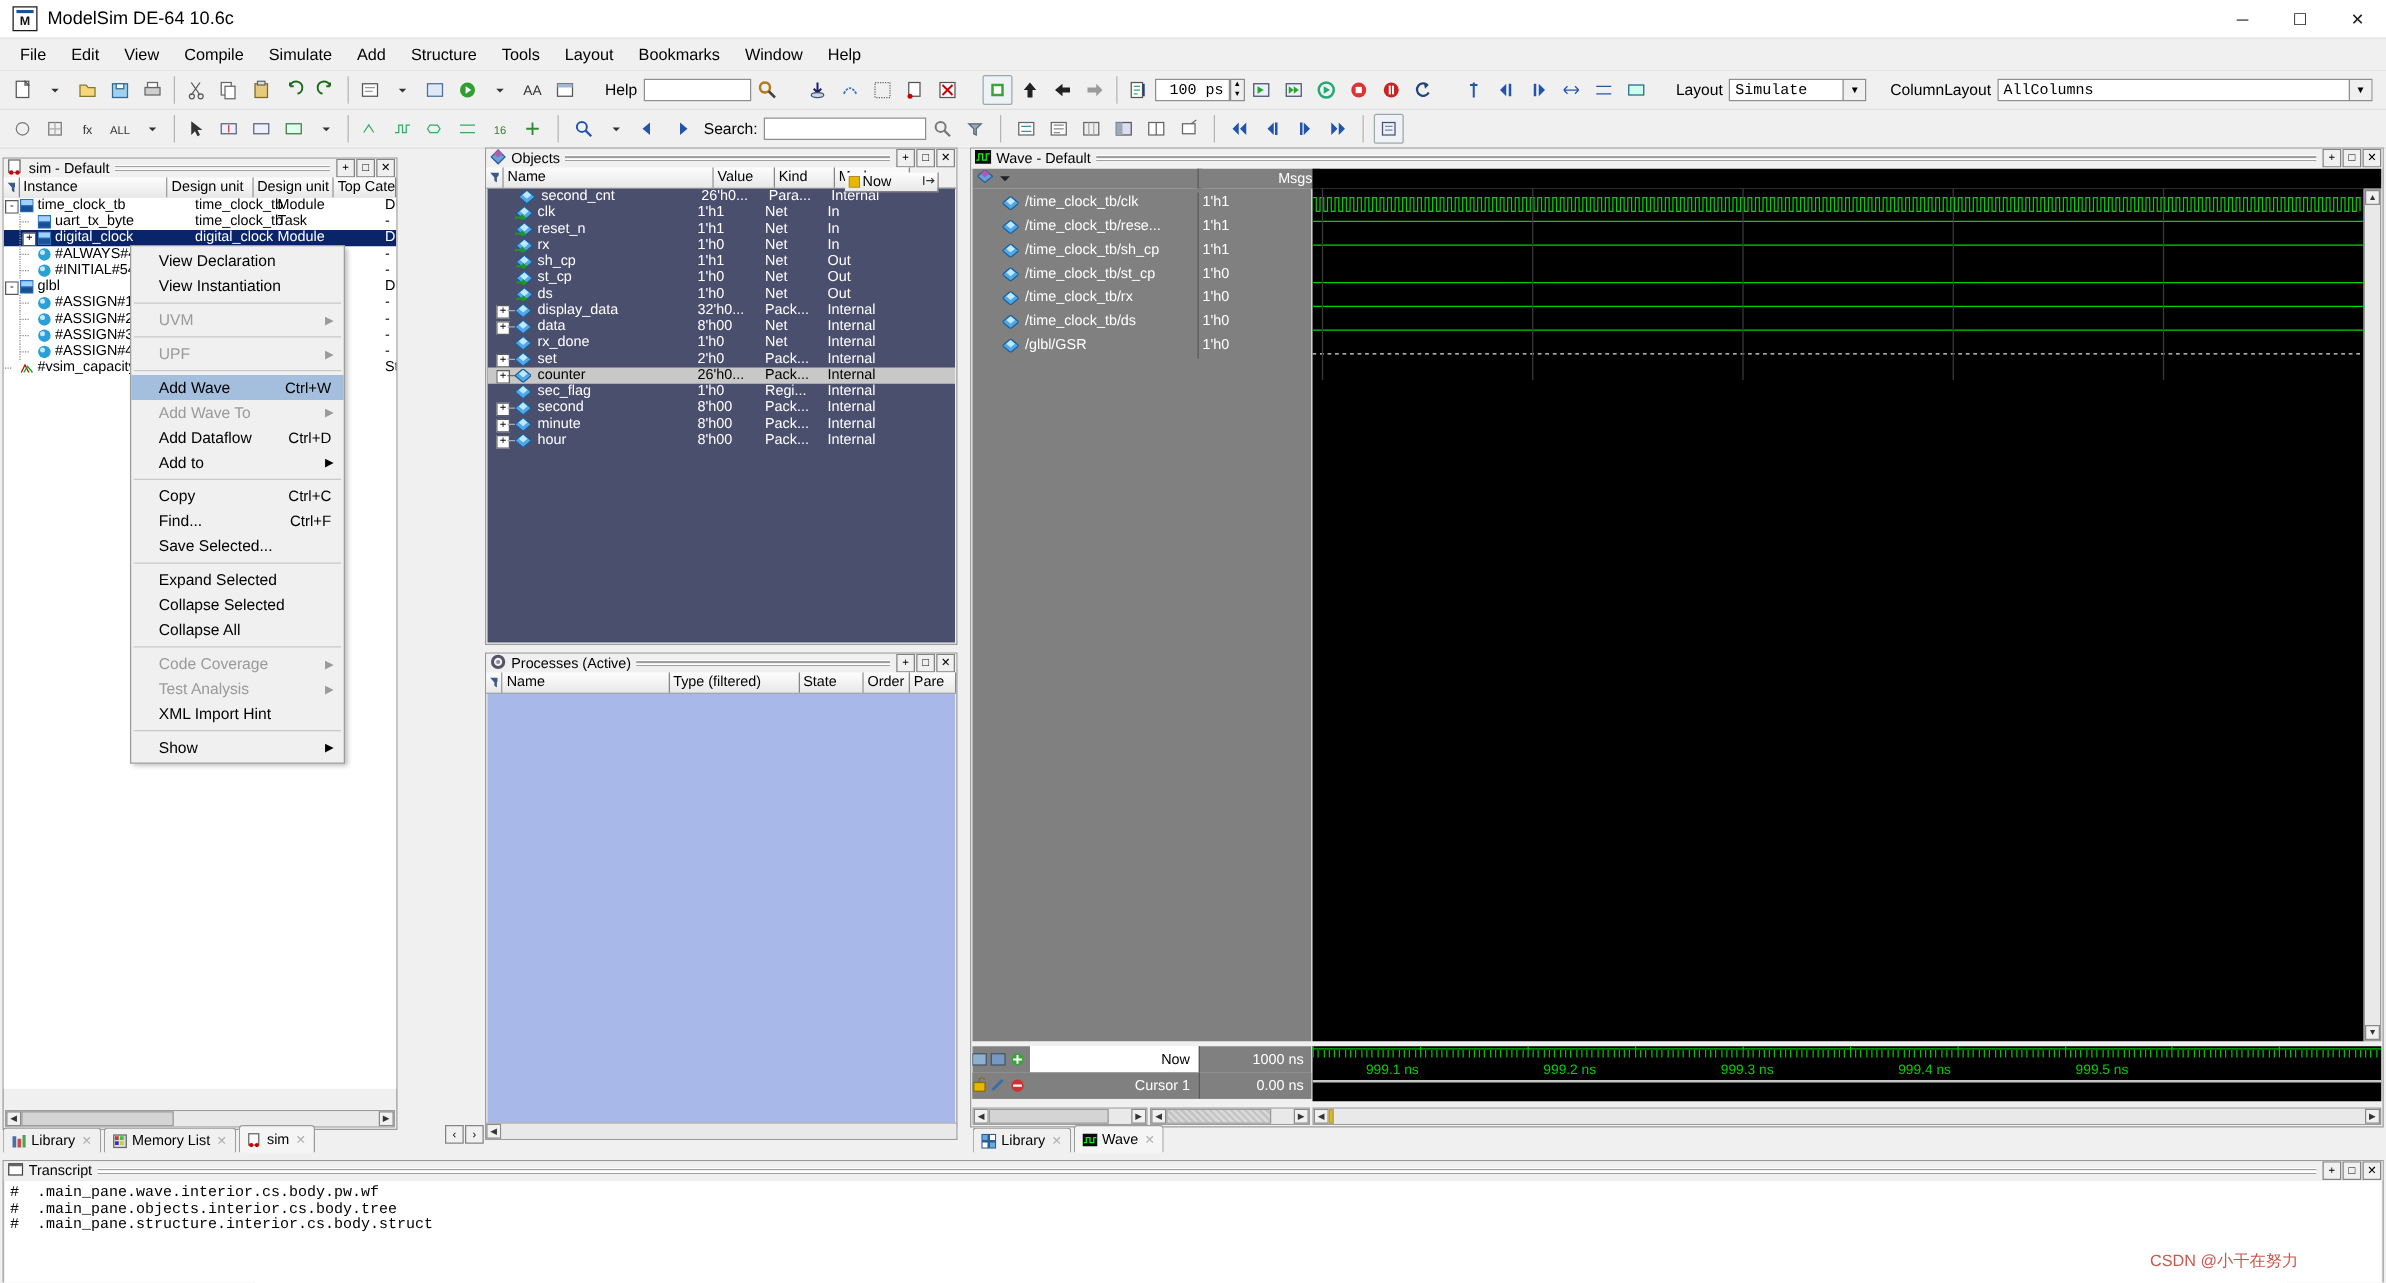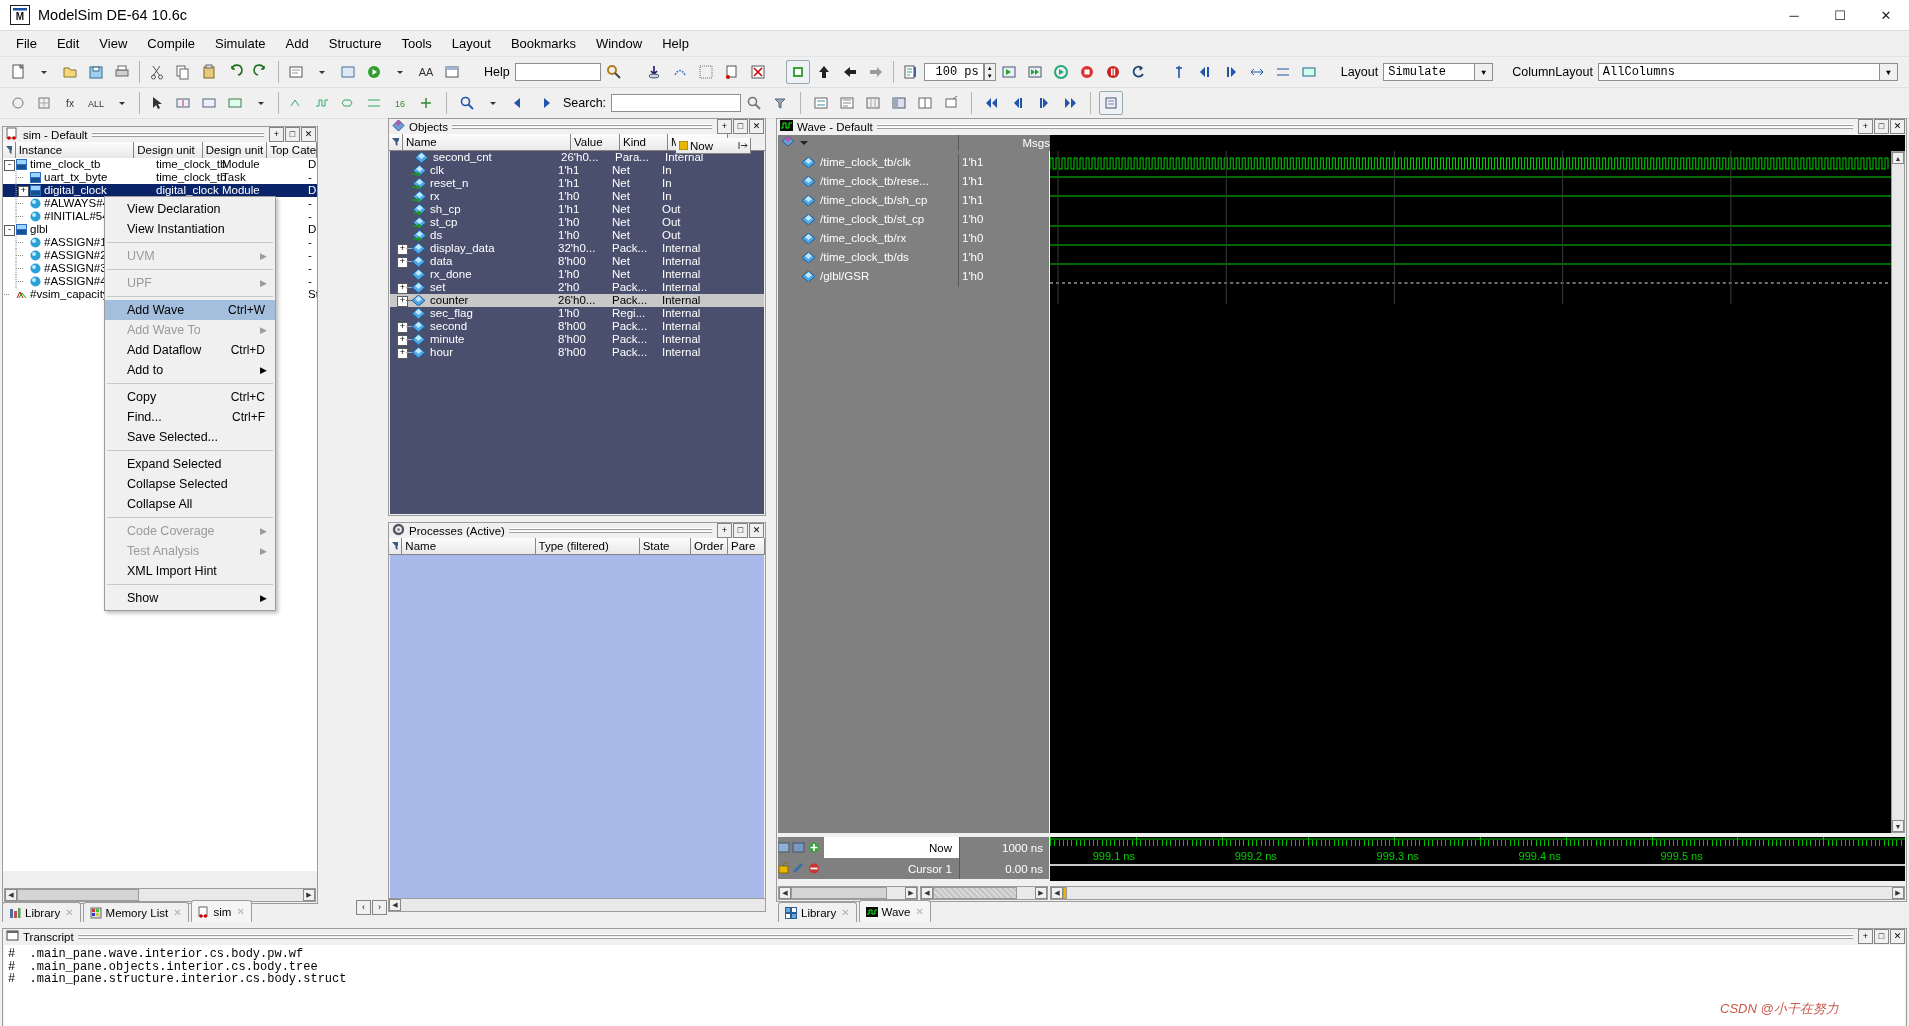--- a/index.html
+++ b/index.html
@@ -1565,21 +1565,21 @@
       </span>
     </div>
     <div class="transcript" id="transcript-body" style="left:1px;right:1px;top:16px;bottom:1px;padding:2px 4px;box-sizing:border-box;">
         <div class="tsline">#  .main_pane.wave.interior.cs.body.pw.wf</div>
         <div class="tsline">#  .main_pane.objects.interior.cs.body.tree</div>
         <div class="tsline">#  .main_pane.structure.interior.cs.body.struct</div>
         <div class="tsline"></div>
       </div>
   </div>
 
-  <div class="wmark" style="left:1720px;top:1000px;font-style:italic;">CSDN @小干在努力</div>
+  <div class="wmark" style="left:1720px;top:1000px;">CSDN @小干在努力</div>
 
   <div class="ctxmenu" id="ctx-menu" style="left:104px;top:196px;width:172px;">
       <div class="ctxitem">
         <span>View Declaration</span>
       </div>
       <div class="ctxitem">
         <span>View Instantiation</span>
       </div>
       <div class="ctxsep"></div>
       <div class="ctxitem dis">

